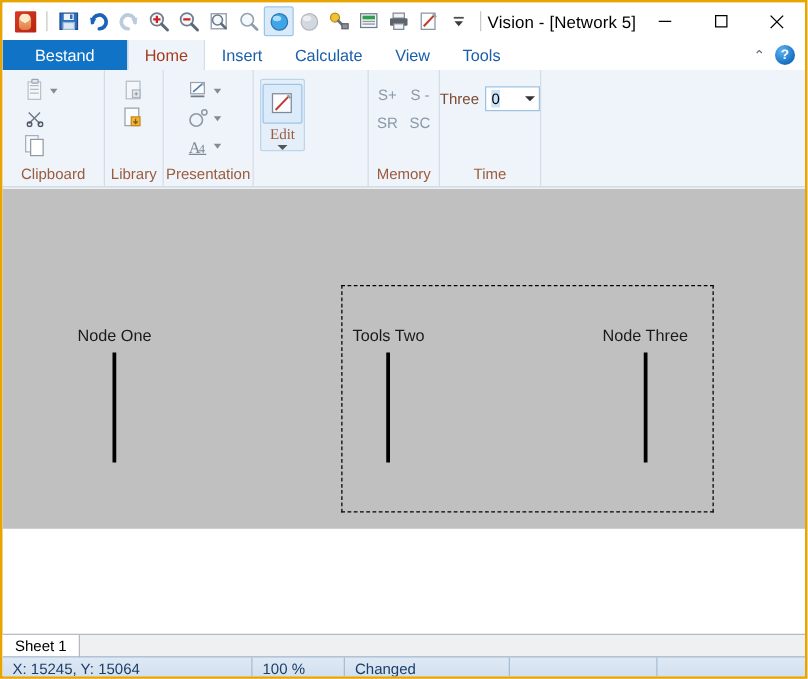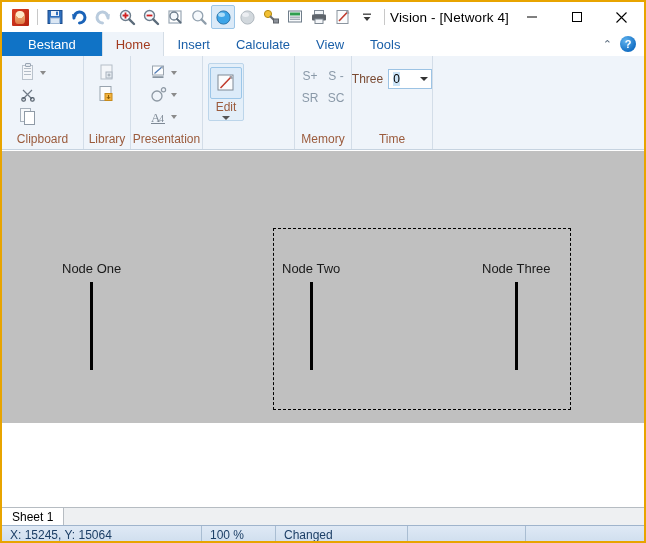--- a/index.html
+++ b/index.html
@@ -272,20 +272,21 @@
   }
 
   
   .bigbtn {
     width: 44px;
     display: flex;
     flex-direction: column;
     align-items: center;
     padding-top: 3px;
     box-sizing: border-box;
+    font-family: Liberation Serif, serif;
   }
   .bigbtn.selected .bigicon-wrap {
     border: 1px solid #9cc6e8;
     background: #dcebf9;
   }
   .bigbtn.selected {
     border: 1px solid #bcd5ea;
     background: #e4eff9;
     border-radius: 2px;
   }
@@ -557,21 +558,21 @@
       <div class="qat-btn">
         <svg width="14" height="14" viewBox="0 0 14 14">
           <rect x="3" y="3.5" width="8" height="1.4" fill="#4a4a4a"></rect>
           <path d="M3.6 7 L10.4 7 L7 11 Z" fill="#3b3b3b"></path>
         </svg>
       </div>
 
       <div class="qat-sep"></div>
     </div>
 
-    <div class="win-title">Vision - [Network 4]</div>
+    <div class="win-title">Vision - [Network 5]</div>
 
     <div class="wincontrols">
       <div class="wc">
         <svg width="12" height="12" viewBox="0 0 12 12">
             <path d="M1 6 H11" stroke="#000" stroke-width="1"></path>
           </svg>
       </div>
       <div class="wc">
         <svg width="12" height="12" viewBox="0 0 12 12">
             <rect x="1.5" y="1.5" width="9" height="9" fill="none" stroke="#000" stroke-width="1"></rect>
@@ -747,21 +748,21 @@
   <div class="canvas">
 
     <div class="selection-rect" style="left:271px; top:77px; width:298px; height:182px;"></div>
 
     <div class="node" style="left:60px; top:110px;">
       <span class="node-label">Node One</span>
       <span class="node-bar" style="height:88px;"></span>
     </div>
 
     <div class="node" style="left:280px; top:110px;">
-      <span class="node-label">Node Two</span>
+      <span class="node-label">Tools Two</span>
       <span class="node-bar" style="height:88px;"></span>
     </div>
 
     <div class="node" style="left:480px; top:110px;">
       <span class="node-label">Node Three</span>
       <span class="node-bar" style="height:88px;"></span>
     </div>
   </div>
 
   <div class="sheetbar">

